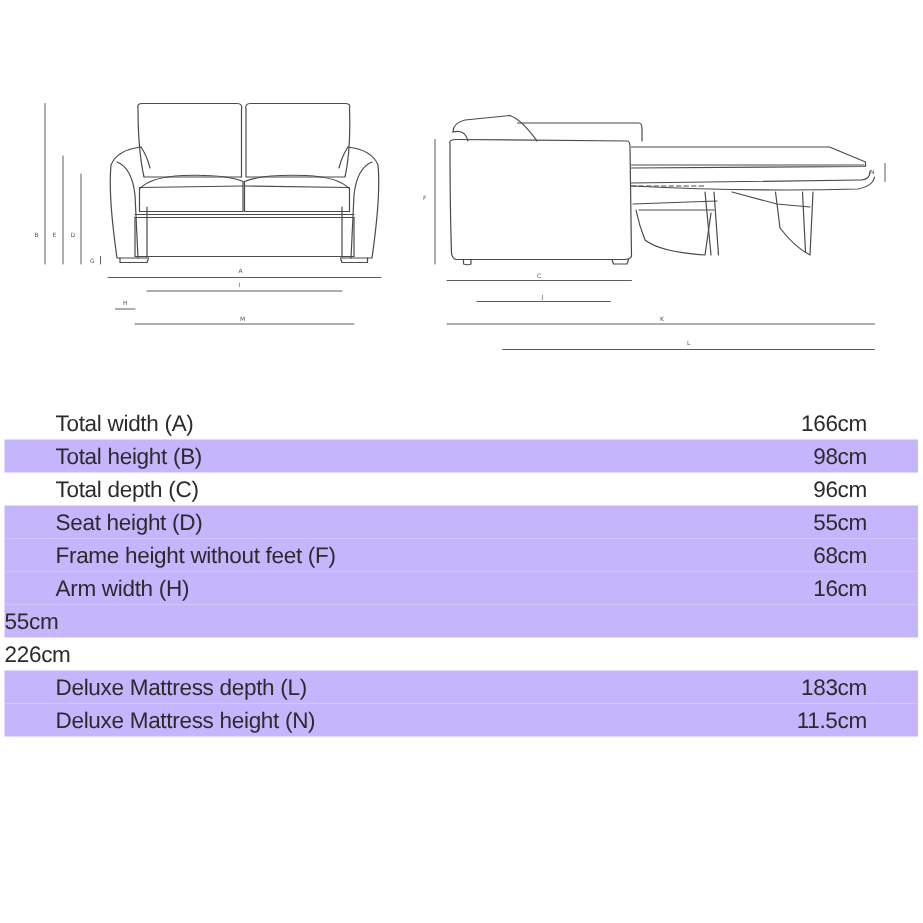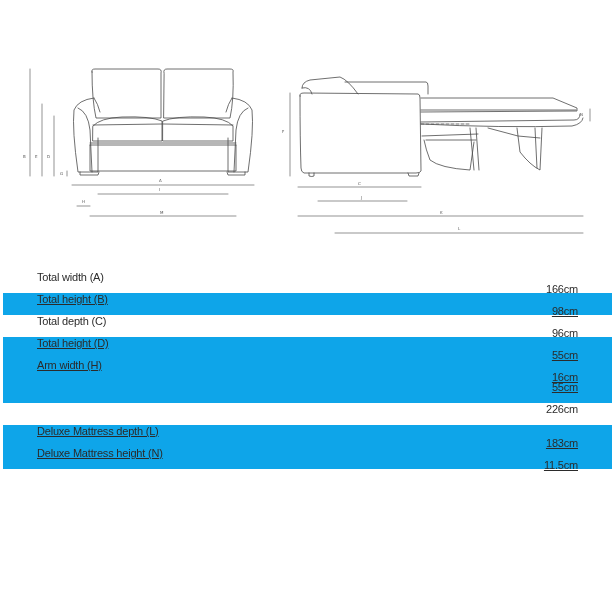--- a/index.html
+++ b/index.html
@@ -1,25 +1,25 @@
 <!DOCTYPE html>
 <html><head>
   <meta charset="utf-8">
   <style>
     html, body { margin: 0; padding: 0; background: #ffffff; }
     body { width: 615px; height: 615px; position: relative; overflow: hidden;
            font-family: "Liberation Sans", "DejaVu Sans", sans-serif; color: #2b2b2b; }
     .diagram { position: absolute; left: 0; top: 0; width: 615px; height: 250px; }
     .diagram svg { display: block; }
     .specs { position: absolute; left: 3px; top: 271px; width: 609px; }
-    .row { height: 22px; display: flex; justify-content: space-between;
-           font-size: 11px; letter-spacing: -0.2px; flex-direction: column; }
-    .row.alt { background: #0ea5e9; text-decoration: underline; }
+    .row { height: 22px; display: flex; align-items: center; justify-content: space-between;
+           font-size: 15px; letter-spacing: -0.2px; }
+    .row.alt { background: #c4b5fd; }
     .row .label { padding-left: 34px; }
-    .row .value { padding-right: 34px; text-align: right; margin-left: 10px; }
+    .row .value { padding-right: 34px; text-align: right; }
   </style>
 </head>
 <body>
 
 <div class="diagram">
   <svg width="615" height="250" viewBox="0 0 615 250" xmlns="http://www.w3.org/2000/svg" fill="none" stroke="#4a4a4a" stroke-width="0.8" stroke-linecap="round" stroke-linejoin="round">
 
     <g>
 
       <path d="M92 72 Q91 69 95 69 L158 69 Q162 69 161 73 L161 118 L96 118 Q92 100 92 72 Z"></path>
@@ -118,22 +118,26 @@
   </div>
   <div class="row alt">
     <span class="label">Total height (B)</span>
     <span class="value">98cm</span>
   </div>
   <div class="row">
     <span class="label">Total depth (C)</span>
     <span class="value">96cm</span>
   </div>
   <div class="row alt">
-    <span class="label">Total height (D)</span>
+    <span class="label">Seat height (D)</span>
     <span class="value">55cm</span>
+  </div>
+  <div class="row alt">
+    <span class="label">Frame height without feet (F)</span>
+    <span class="value">68cm</span>
   </div>
   <div class="row alt">
     <span class="label">Arm width (H)</span>
     <span class="value">16cm</span>
   </div>
   <div class="row alt">
     <span class="value">55cm</span>
   </div>
   <div class="row">
     <span class="value">226cm</span>

